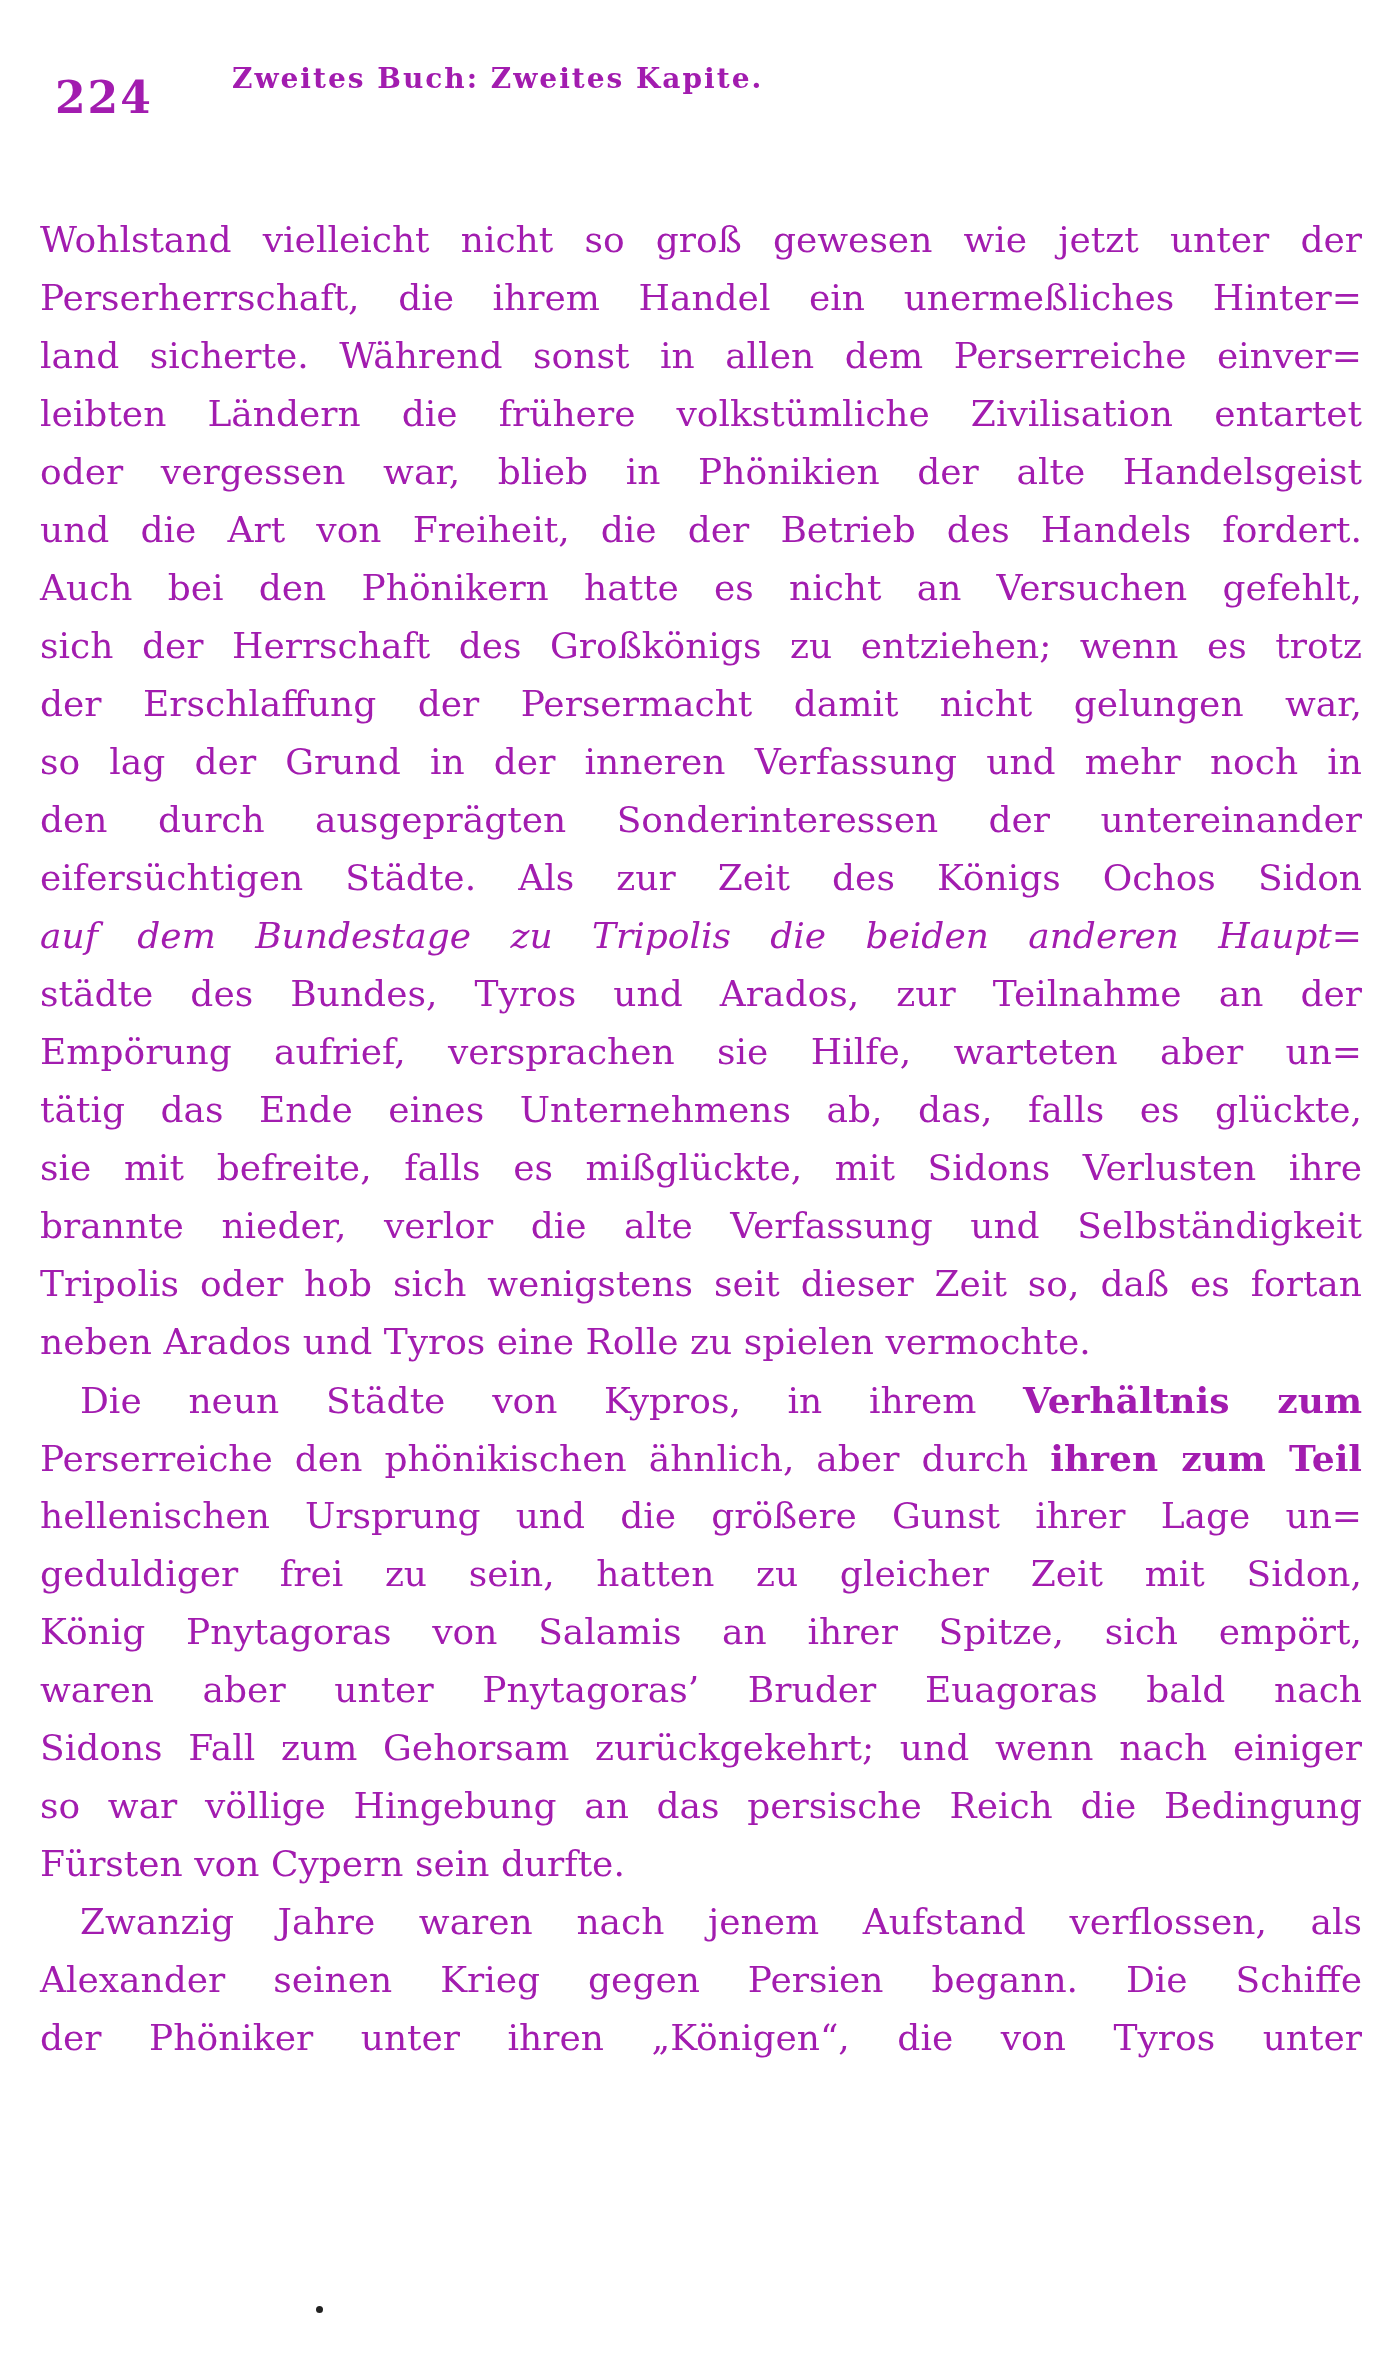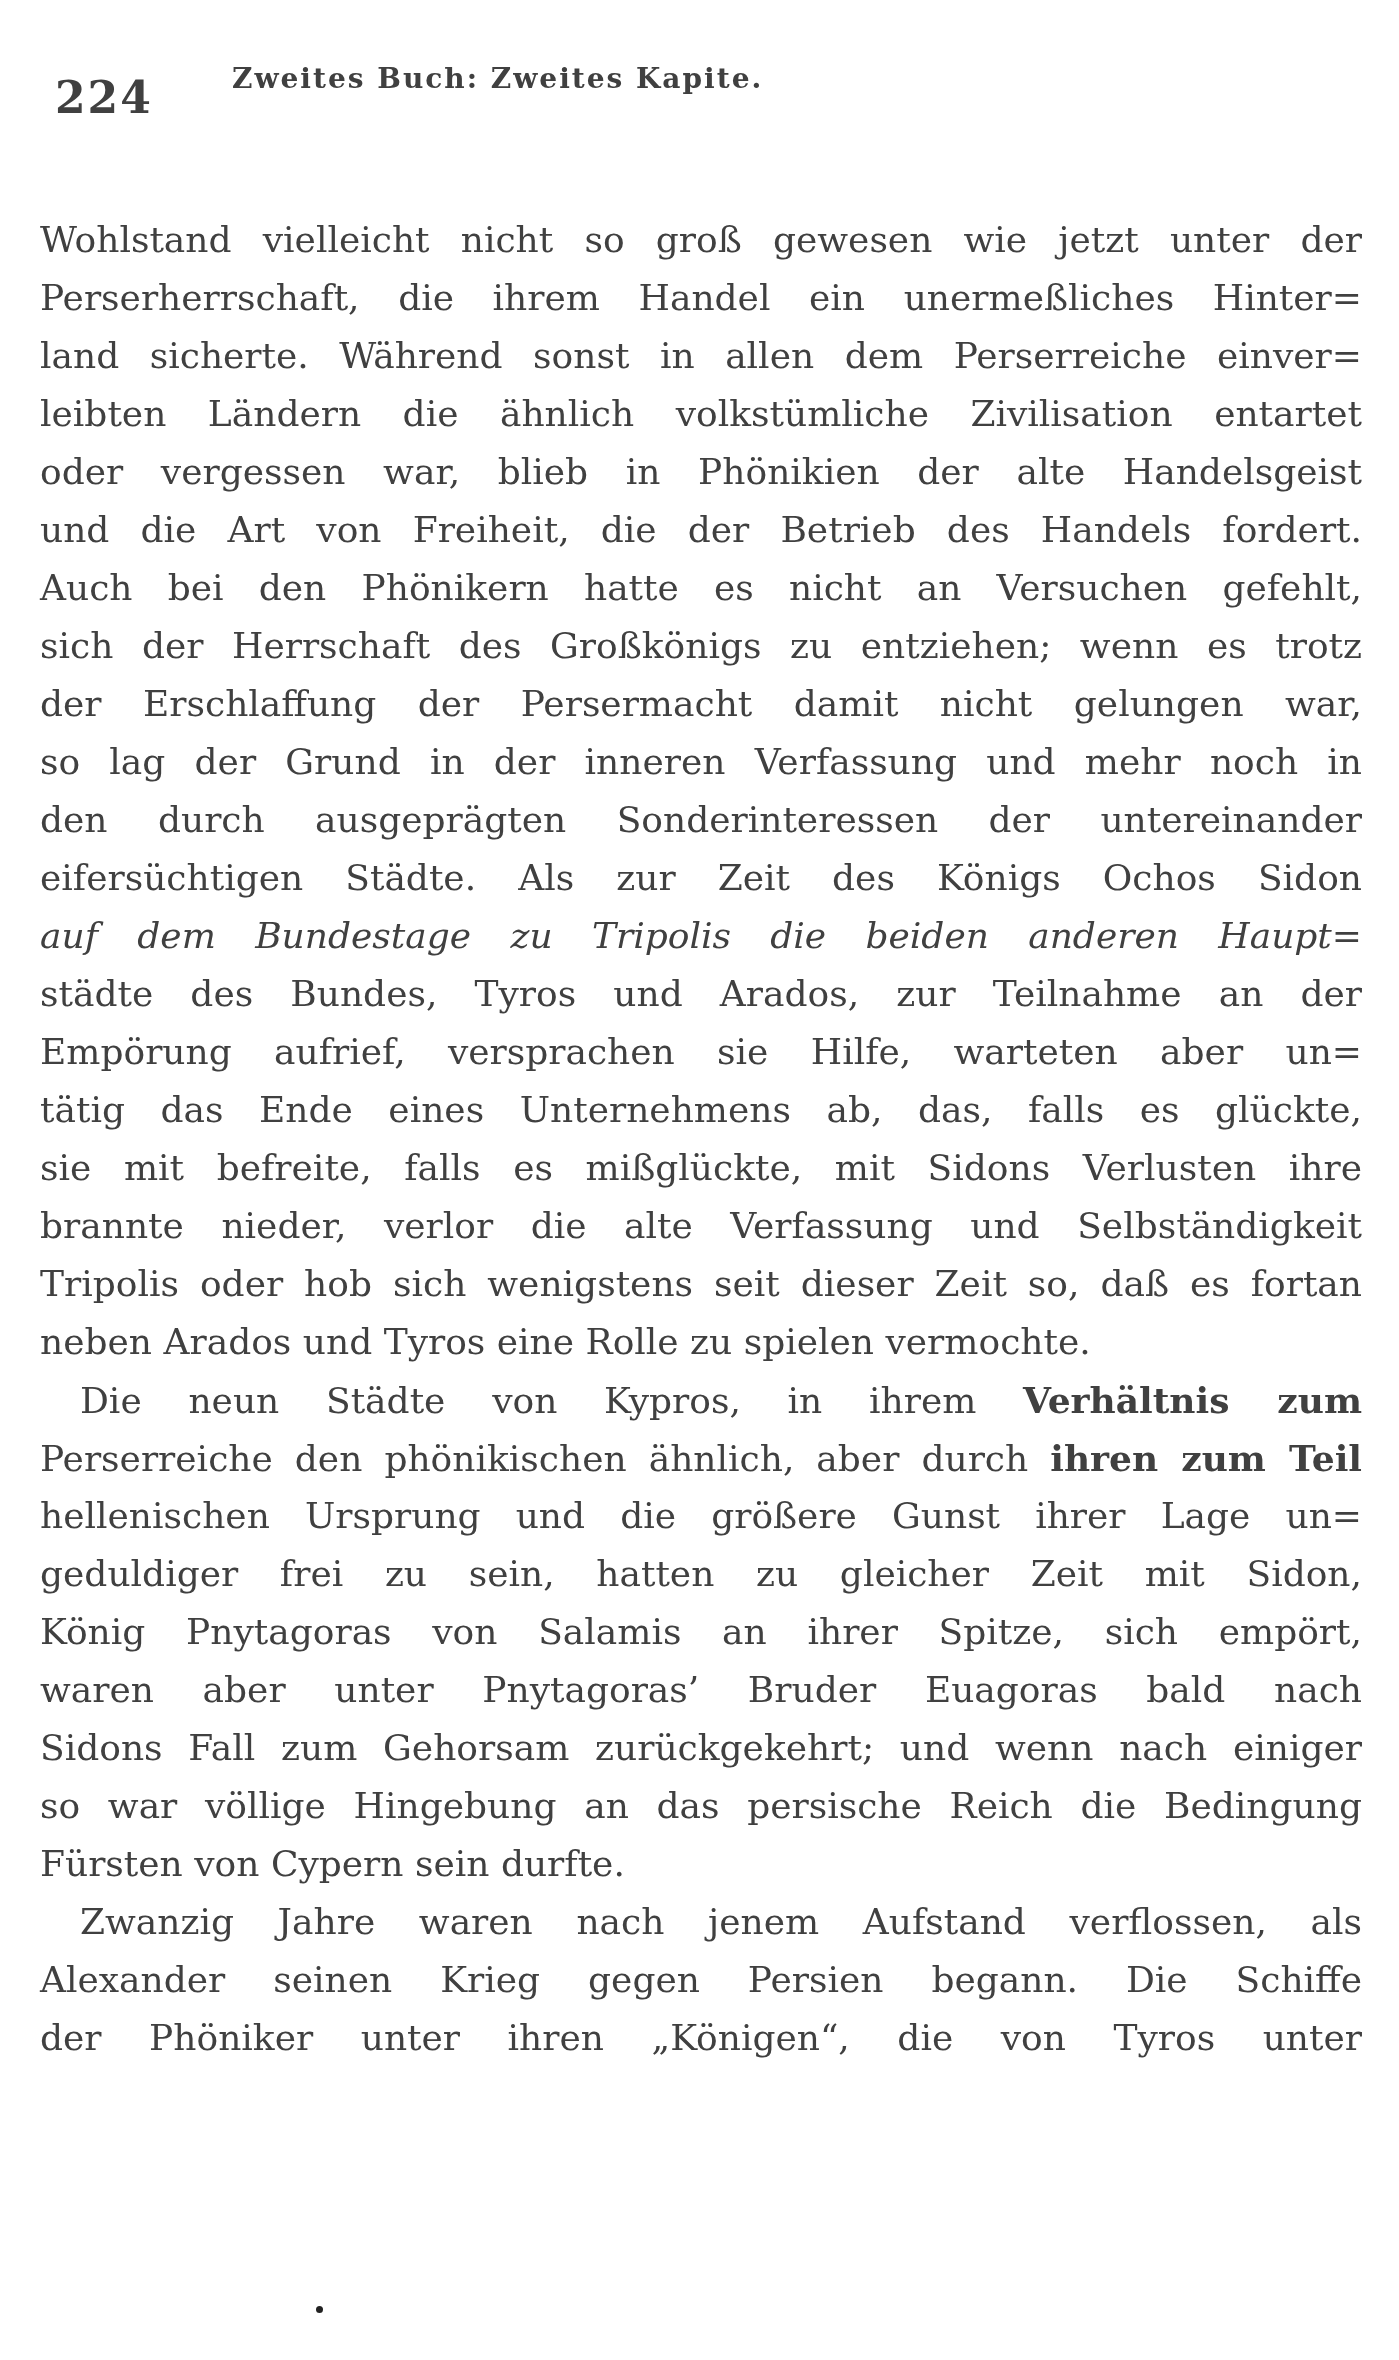--- a/index.html
+++ b/index.html
@@ -5,21 +5,21 @@
   html, body {
     margin: 0;
     padding: 0;
     background: #ffffff;
   }
   .sheet {
     position: relative;
     width: 1399px;
     height: 2360px;
     background: #ffffff;
-    color: #404040;
+    color: #a21caf;
     font-family: "DejaVu Serif", serif;
     overflow: hidden;
   }
   .page-header {
     position: absolute;
     left: 0;
     top: 0;
     width: 100%;
     height: 150px;
   }
@@ -85,21 +85,21 @@
 
 <div class="sheet">
   <div class="page-header">
     <span class="page-number">224</span>
     <span class="running-header">Zweites Buch: Zweites Kapite.</span>
   </div>
   <div class="body-text">
       <div class="line"><span>Wohlstand vielleicht nicht so groß gewesen wie jetzt unter der</span></div>
       <div class="line"><span>Perserherrschaft, die ihrem Handel ein unermeßliches Hinter=</span></div>
       <div class="line"><span>land sicherte. Während sonst in allen dem Perserreiche einver=</span></div>
-      <div class="line"><span>leibten Ländern die ähnlich volkstümliche Zivilisation entartet</span></div>
+      <div class="line"><span>leibten Ländern die frühere volkstümliche Zivilisation entartet</span></div>
       <div class="line"><span>oder vergessen war, blieb in Phönikien der alte Handelsgeist</span></div>
       <div class="line"><span>und die Art von Freiheit, die der Betrieb des Handels fordert.</span></div>
       <div class="line"><span>Auch bei den Phönikern hatte es nicht an Versuchen gefehlt,</span></div>
       <div class="line"><span>sich der Herrschaft des Großkönigs zu entziehen; wenn es trotz</span></div>
       <div class="line"><span>der Erschlaffung der Persermacht damit nicht gelungen war,</span></div>
       <div class="line"><span>so lag der Grund in der inneren Verfassung und mehr noch in</span></div>
       <div class="line"><span>den durch ausgeprägten Sonderinteressen der untereinander</span></div>
       <div class="line"><span>eifersüchtigen Städte. Als zur Zeit des Königs Ochos Sidon</span></div>
       <div class="line italic"><span>auf dem Bundestage zu Tripolis die beiden anderen Haupt=</span></div>
       <div class="line"><span>städte des Bundes, Tyros und Arados, zur Teilnahme an der</span></div>

